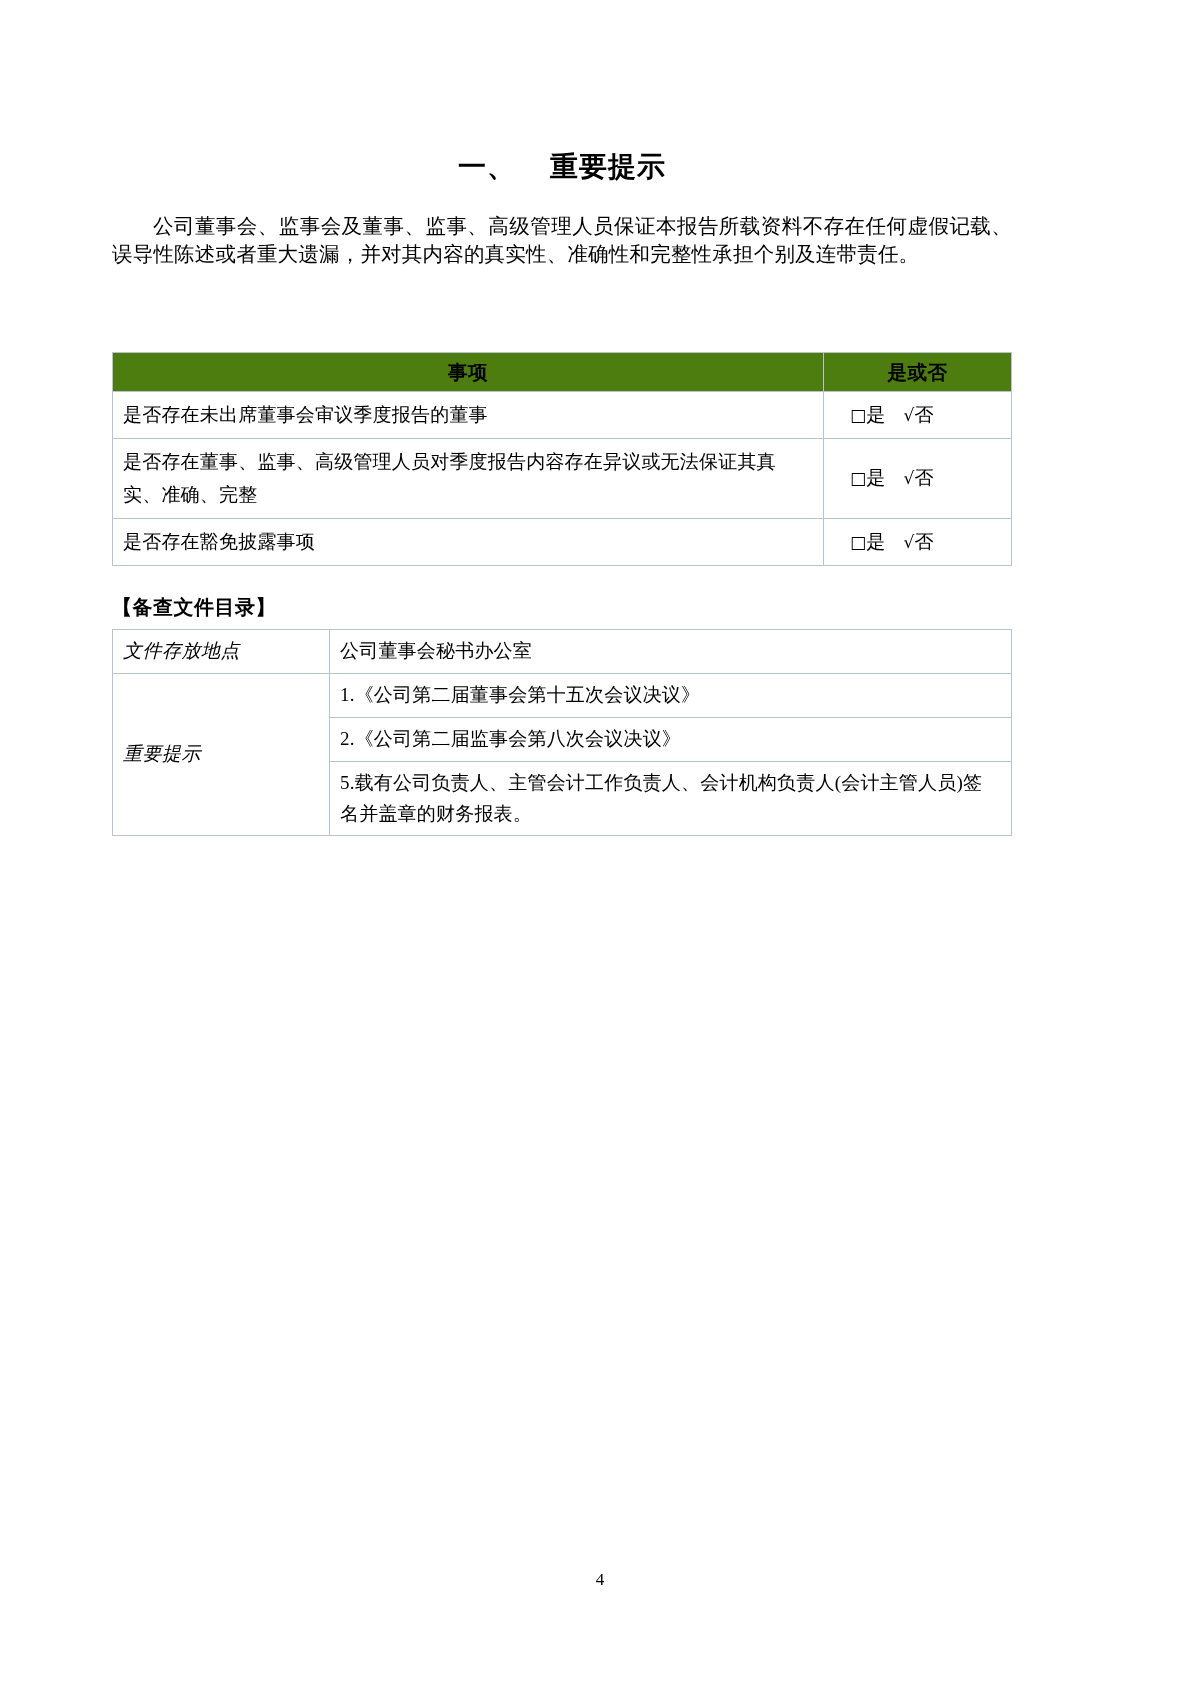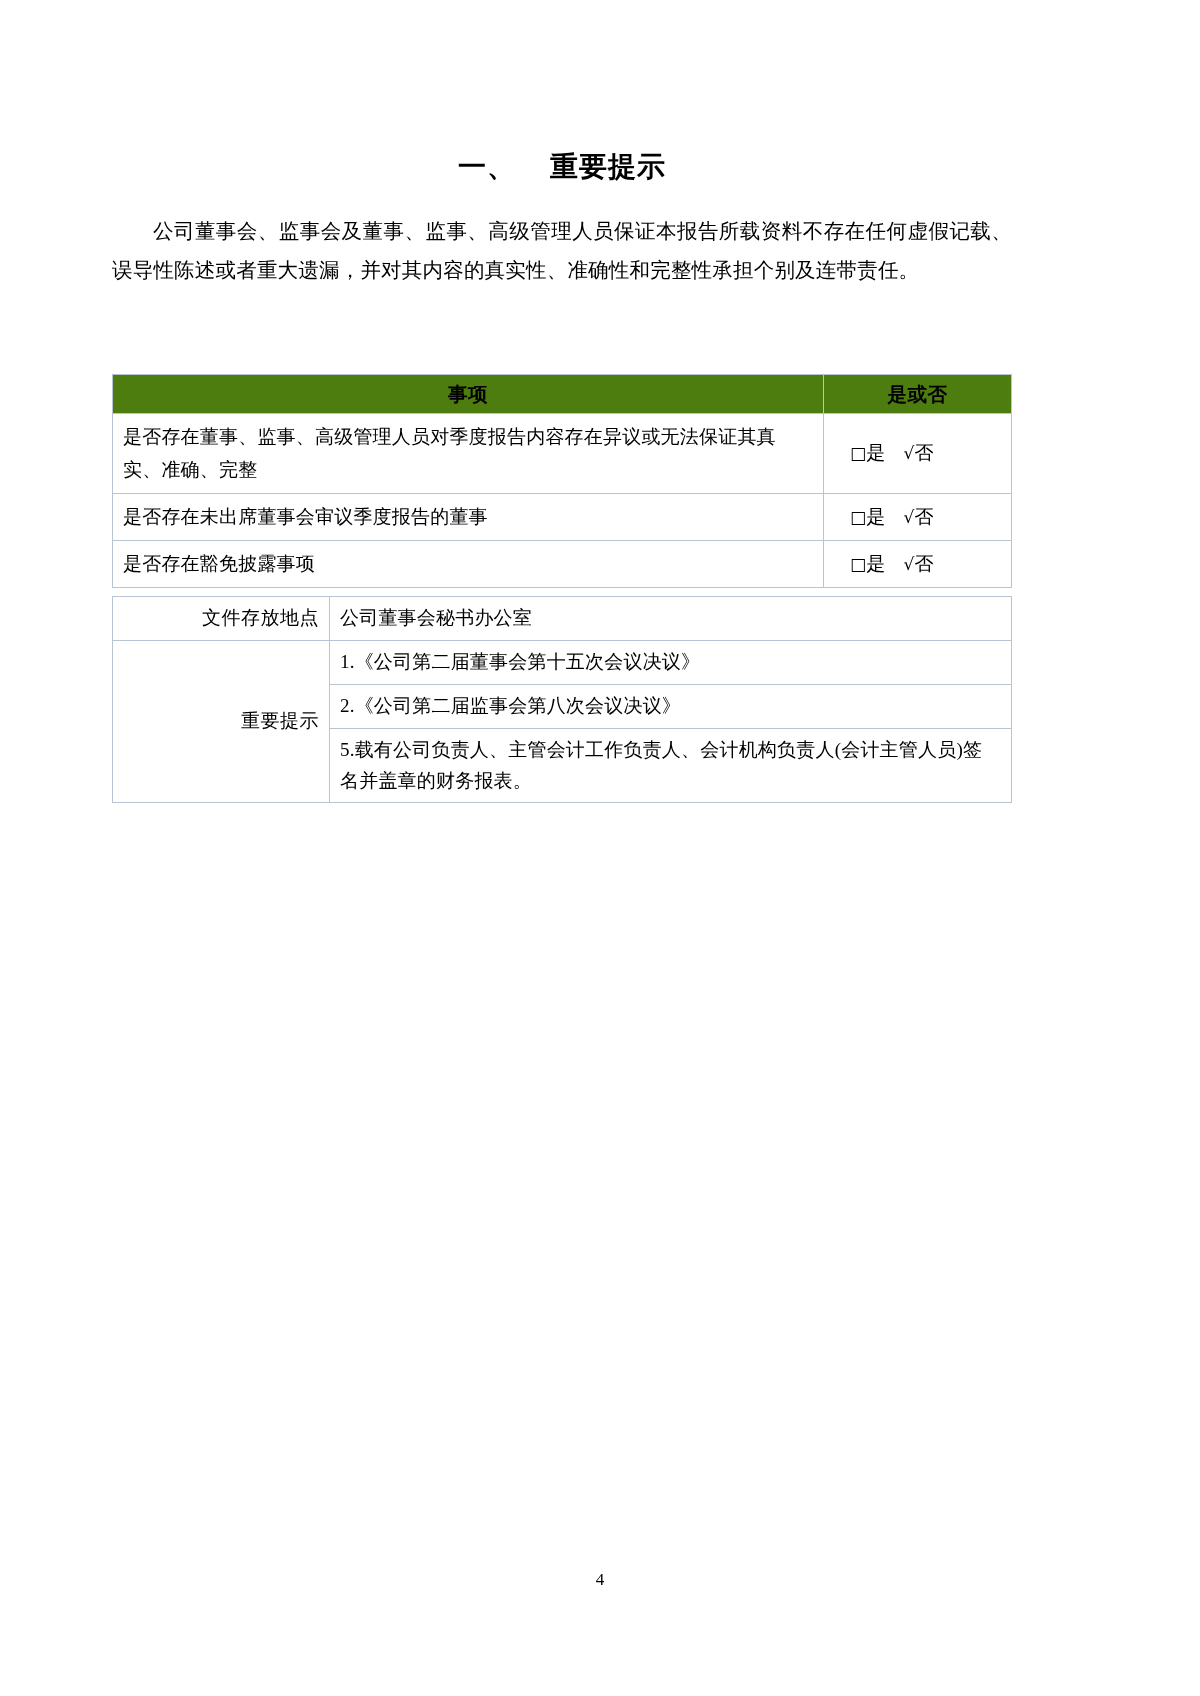--- a/index.html
+++ b/index.html
@@ -41,21 +41,21 @@
     color: #000;
   }
   .section-heading .num {
     margin-right: 34px;
   }
 
   
   .para {
     margin-top: 26px;
     font-size: 20.5px;
-    line-height: 39px;
+    line-height: 28px;
     text-align: justify;
     text-indent: 41px;
     letter-spacing: 0.2px;
   }
   .para.second {
     margin-top: 6px;
   }
 
   
   .table-wrap-1 {
@@ -122,22 +122,23 @@
     font-size: 19px;
   }
   table.t2 td {
     border: 1px solid #b7c4d4;
     padding: 5px 10px 6px 10px;
     line-height: 32px;
     vertical-align: middle;
   }
   table.t2 td.label {
     width: 196px;
-    text-align: right;
+    text-align: left;
     letter-spacing: 0.5px;
+    font-style: italic;
   }
   table.t2 td.val {
     text-align: left;
     letter-spacing: 0.2px;
   }
   table.t2 td.val.multi {
     line-height: 31px;
   }
 
   
@@ -170,41 +171,42 @@
           <col style="width:188px">
         </colgroup>
         <thead>
           <tr>
             <th>事项</th>
             <th>是或否</th>
           </tr>
         </thead>
         <tbody>
           <tr>
+            <td class="item">是否存在未出席董事会审议季度报告的董事</td>
+            <td class="yn">
+              <span class="box">□</span><span>是</span><span class="gap"></span><span class="chk">√</span><span>否</span>
+            </td>
+          </tr>
+          <tr>
             <td class="item">是否存在董事、监事、高级管理人员对季度报告内容存在异议或无法保证其真实、准确、完整</td>
             <td class="yn">
               <span class="box">□</span><span>是</span><span class="gap"></span><span class="chk">√</span><span>否</span>
             </td>
           </tr>
           <tr>
-            <td class="item">是否存在未出席董事会审议季度报告的董事</td>
-            <td class="yn">
-              <span class="box">□</span><span>是</span><span class="gap"></span><span class="chk">√</span><span>否</span>
-            </td>
-          </tr>
-          <tr>
             <td class="item">是否存在豁免披露事项</td>
             <td class="yn">
               <span class="box">□</span><span>是</span><span class="gap"></span><span class="chk">√</span><span>否</span>
             </td>
           </tr>
         </tbody>
       </table>
     </div>
 
+    <div class="bracket-title">【备查文件目录】</div>
 
     <div class="table-wrap-2">
       <table class="t2">
         <colgroup>
           <col style="width:196px">
           <col>
         </colgroup>
         <tbody>
           <tr>
             <td class="label">文件存放地点</td>

